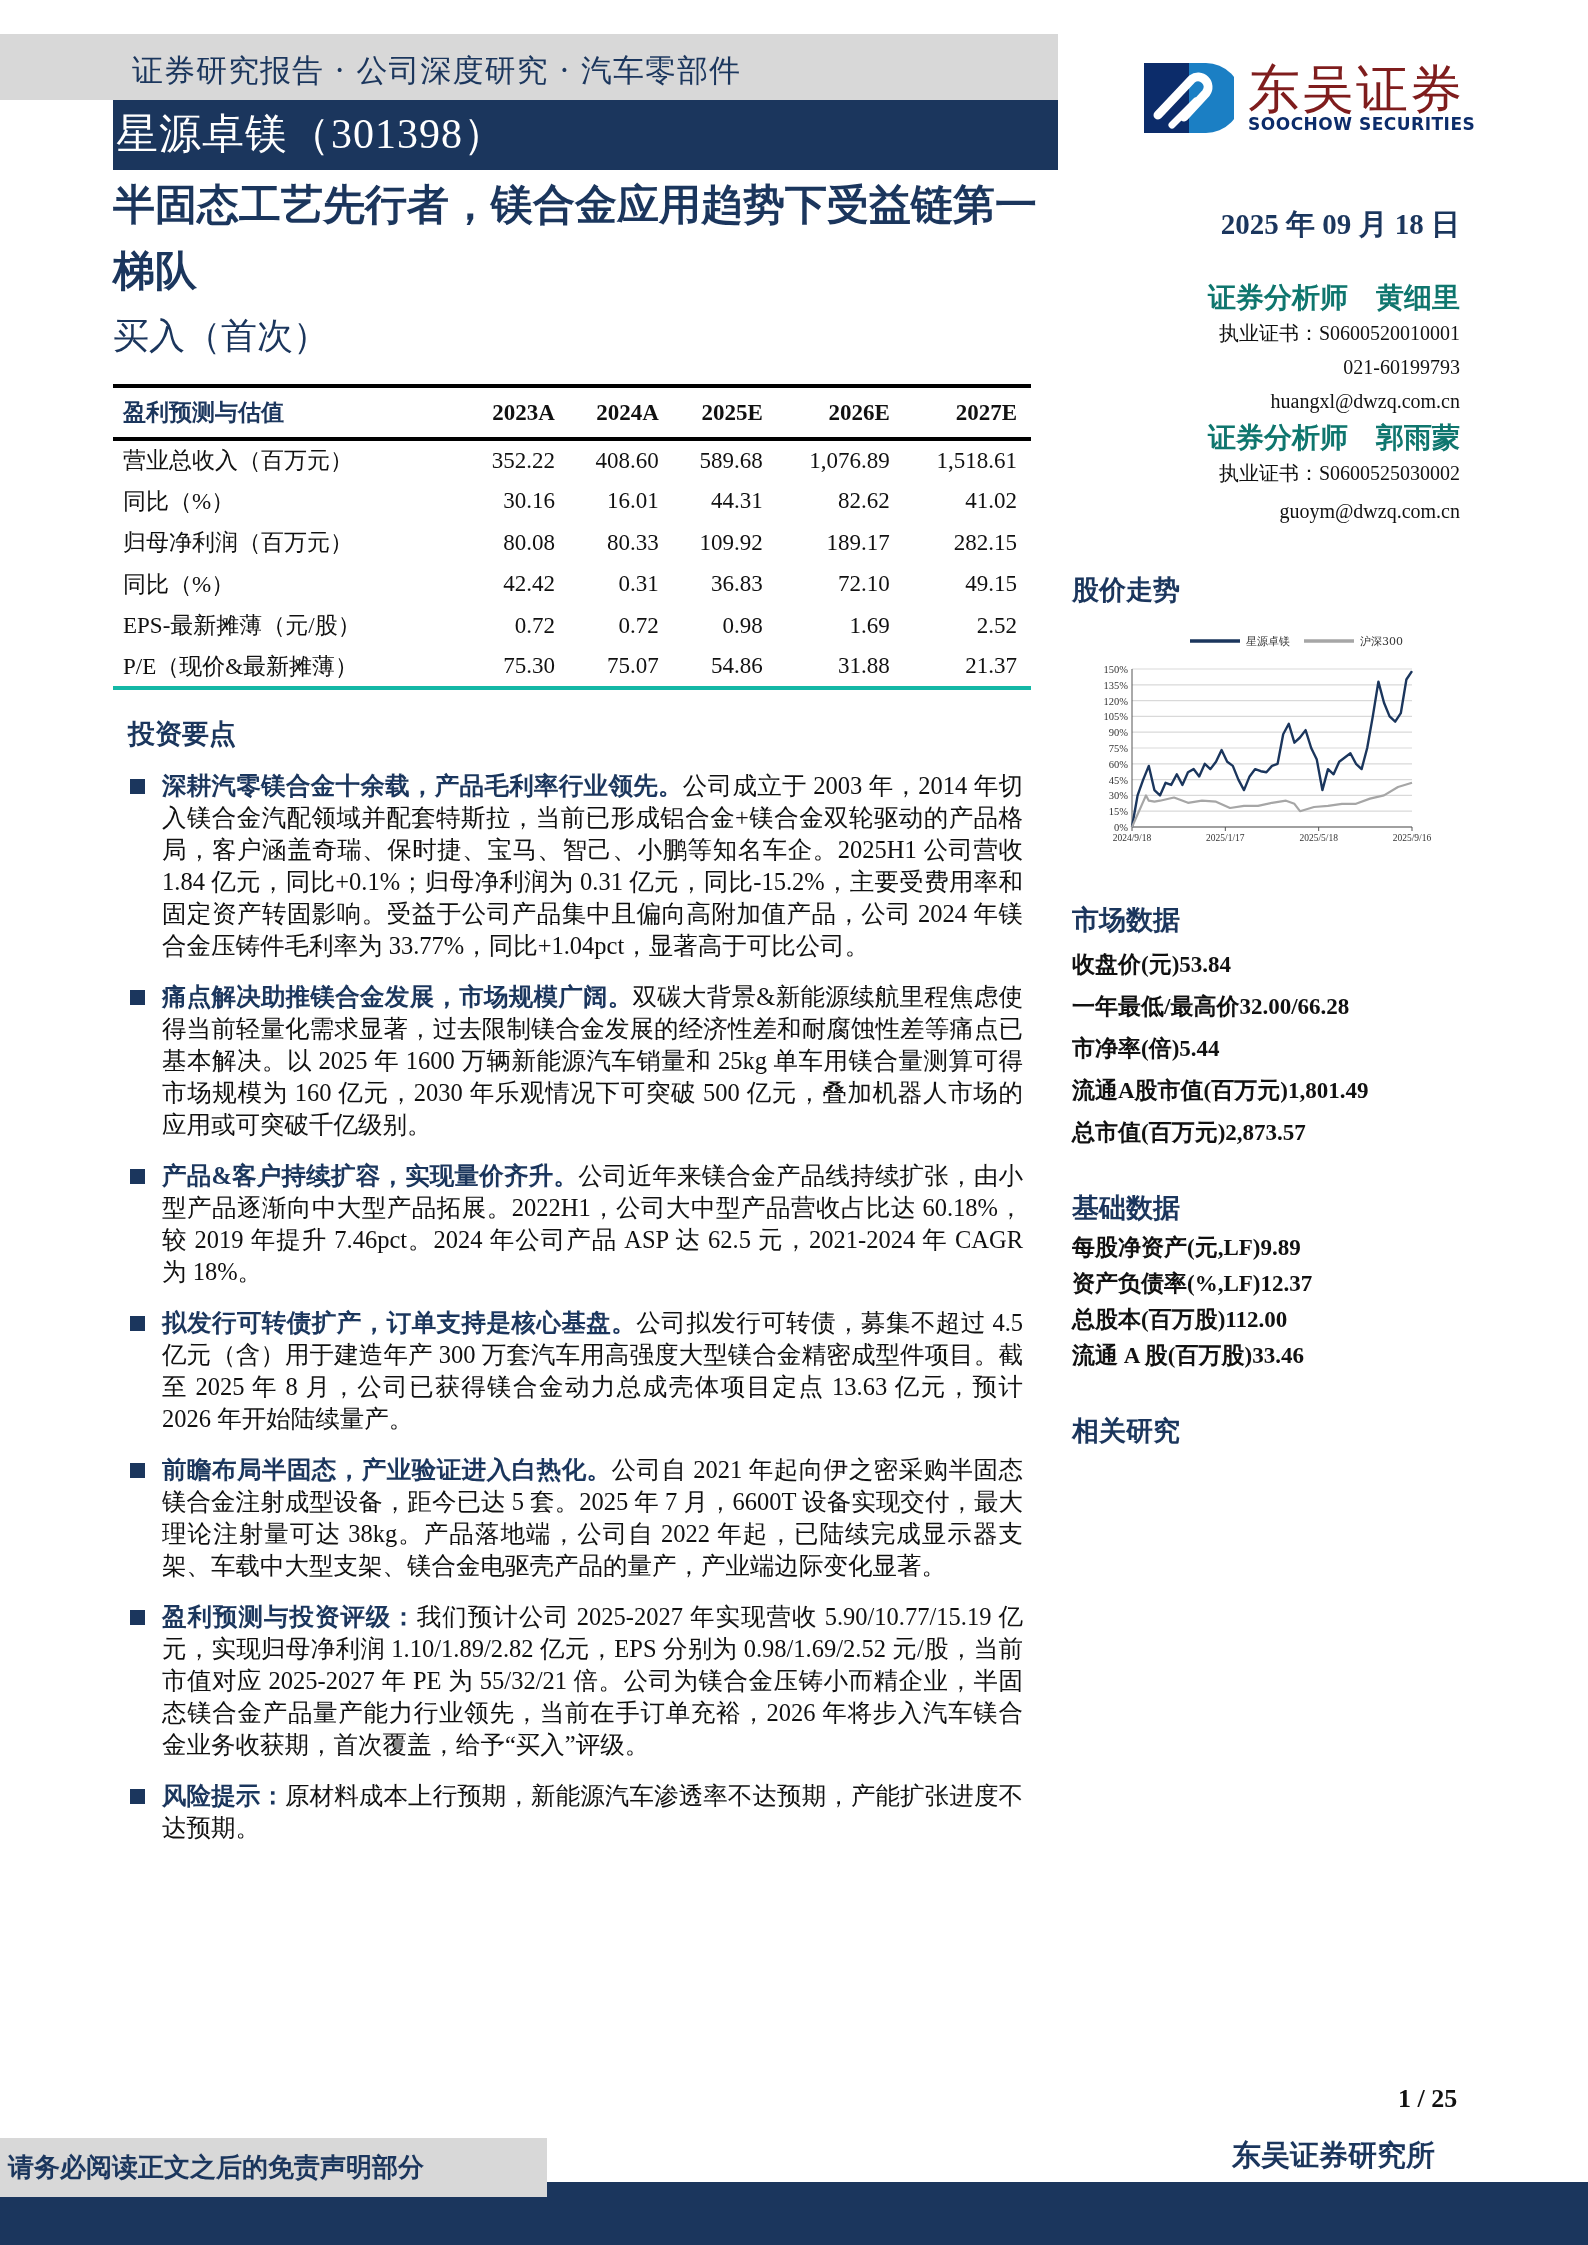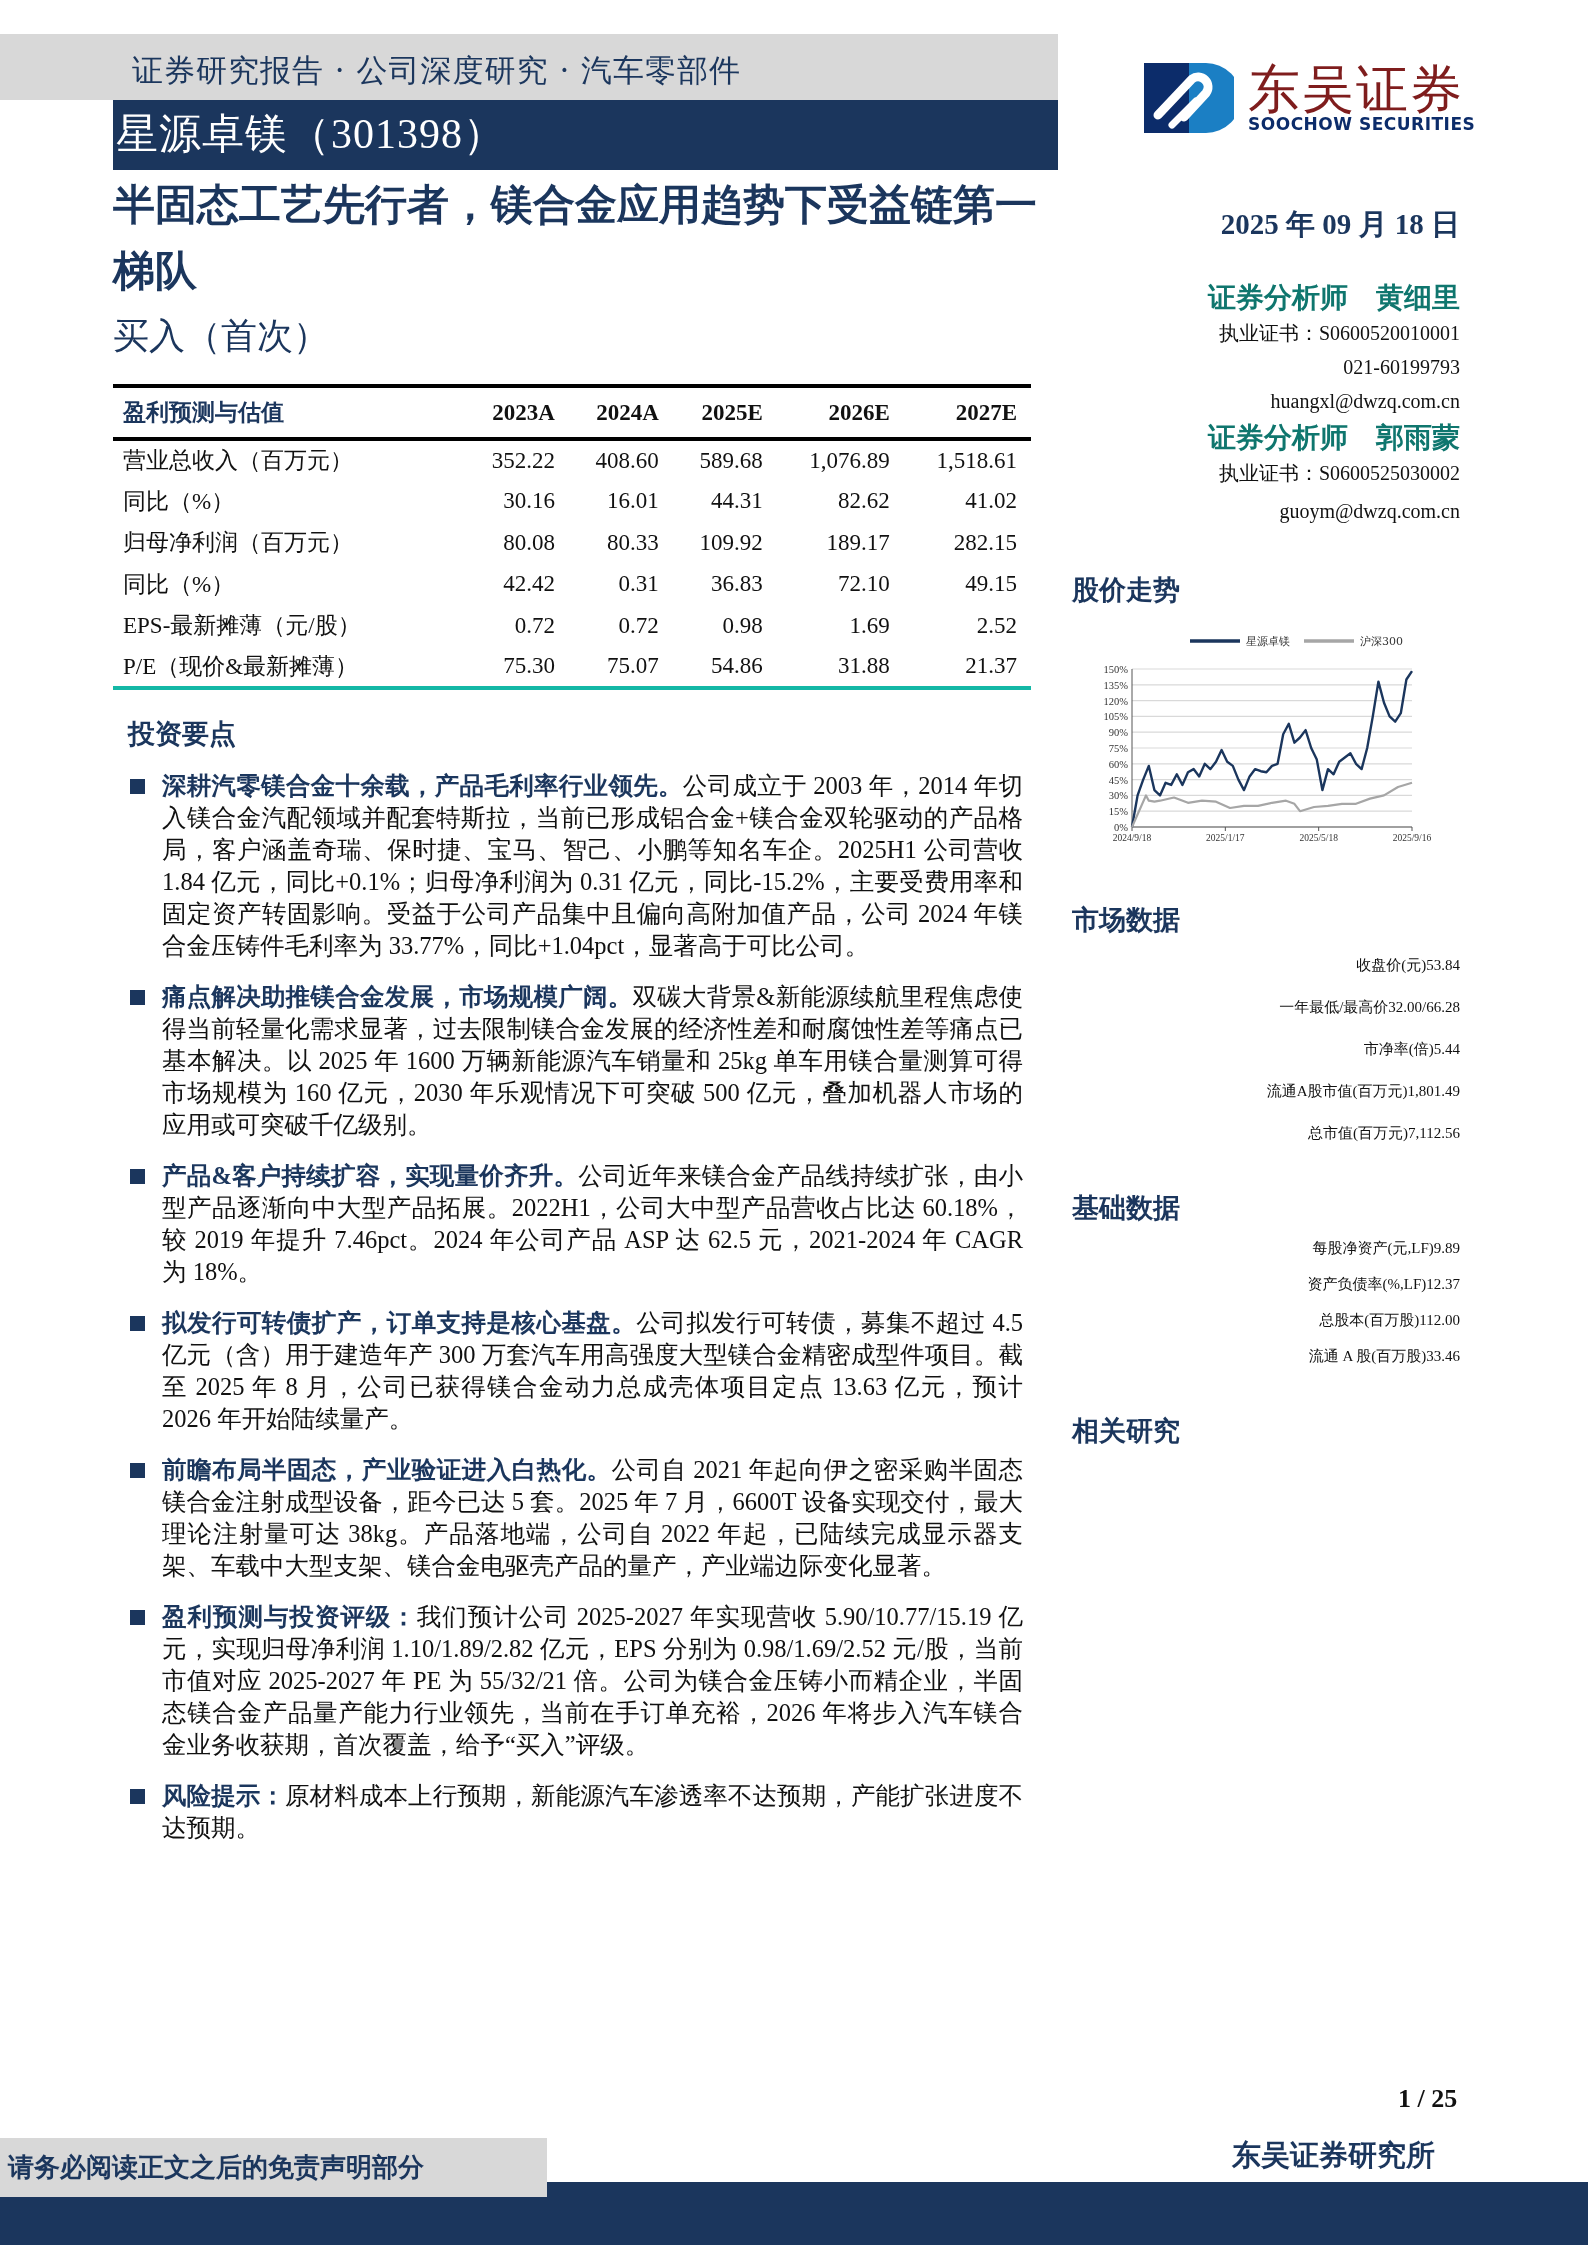--- a/index.html
+++ b/index.html
@@ -17,21 +17,21 @@
   
   .logo { position: absolute; left: 1144px; top: 63px; width: 90px; height: 70px; }
   .logo-cn { position: absolute; left: 1248px; top: 55px; font-size: 52px; color: #7f1d1d; font-family: "DejaVu Sans", sans-serif; letter-spacing: 2px; }
   .logo-en { position: absolute; left: 1248px; top: 114px; font-size: 17px; font-weight: bold; color: #0c2c6a; font-family: "DejaVu Sans", sans-serif; letter-spacing: 0.5px; }
   .date { position: absolute; right: 128px; top: 205px; font-size: 29px; font-weight: bold; color: #1b365d; font-family: "Liberation Serif", serif; }
   .analyst-block { position: absolute; right: 128px; text-align: right; }
   .analyst-name { font-size: 28px; font-weight: bold; color: #0f766e; line-height: 36px; }
   .analyst-line { font-size: 20px; line-height: 34px; color: #111; font-family: "Liberation Serif", serif; }
   .sec-title { position: absolute; left: 1072px; font-size: 27px; font-weight: bold; color: #1b365d; }
   .kv { position: absolute; left: 1072px; width: 388px; }
-  .kv-row { display: flex; justify-content: flex-end; font-size: 15px; height: 42px; line-height: 42px; font-family: "Liberation Serif", serif; }
+  .kv-row { display: flex; justify-content: flex-start; font-size: 23px; height: 42px; line-height: 42px; font-family: "Liberation Serif", serif; font-weight: bold; }
   .kv2 .kv-row { height: 36px; line-height: 36px; }
 
   
   .chart { position: absolute; left: 1072px; top: 625px; width: 388px; height: 230px; }
 
   
   .ftable { position: absolute; left: 113px; top: 384px; width: 918px; border-collapse: collapse; font-family: "Liberation Serif", serif; }
   .ftable thead th { border-top: 4px solid #000; border-bottom: 4px solid #000; height: 53px; font-size: 23px; font-weight: bold; text-align: right; padding-right: 14px; }
   .ftable thead th.first { text-align: left; padding-left: 10px; color: #1b365d; }
   .ftable tbody td { height: 41.5px; font-size: 23px; text-align: right; padding-right: 14px; }
@@ -237,21 +237,21 @@
   <div class="kv-row">
       <span>市净率(倍)</span>
       <span>5.44</span>
     </div>
   <div class="kv-row">
       <span>流通A股市值(百万元)</span>
       <span>1,801.49</span>
     </div>
   <div class="kv-row">
       <span>总市值(百万元)</span>
-      <span>7,112.56</span>
+      <span>2,873.57</span>
     </div>
 </div>
 
 <div class="sec-title" style="top:1190px;">基础数据</div>
 <div class="kv kv2" style="top:1230px;">
   <div class="kv-row">
       <span>每股净资产(元,LF)</span>
       <span>9.89</span>
     </div>
   <div class="kv-row">

